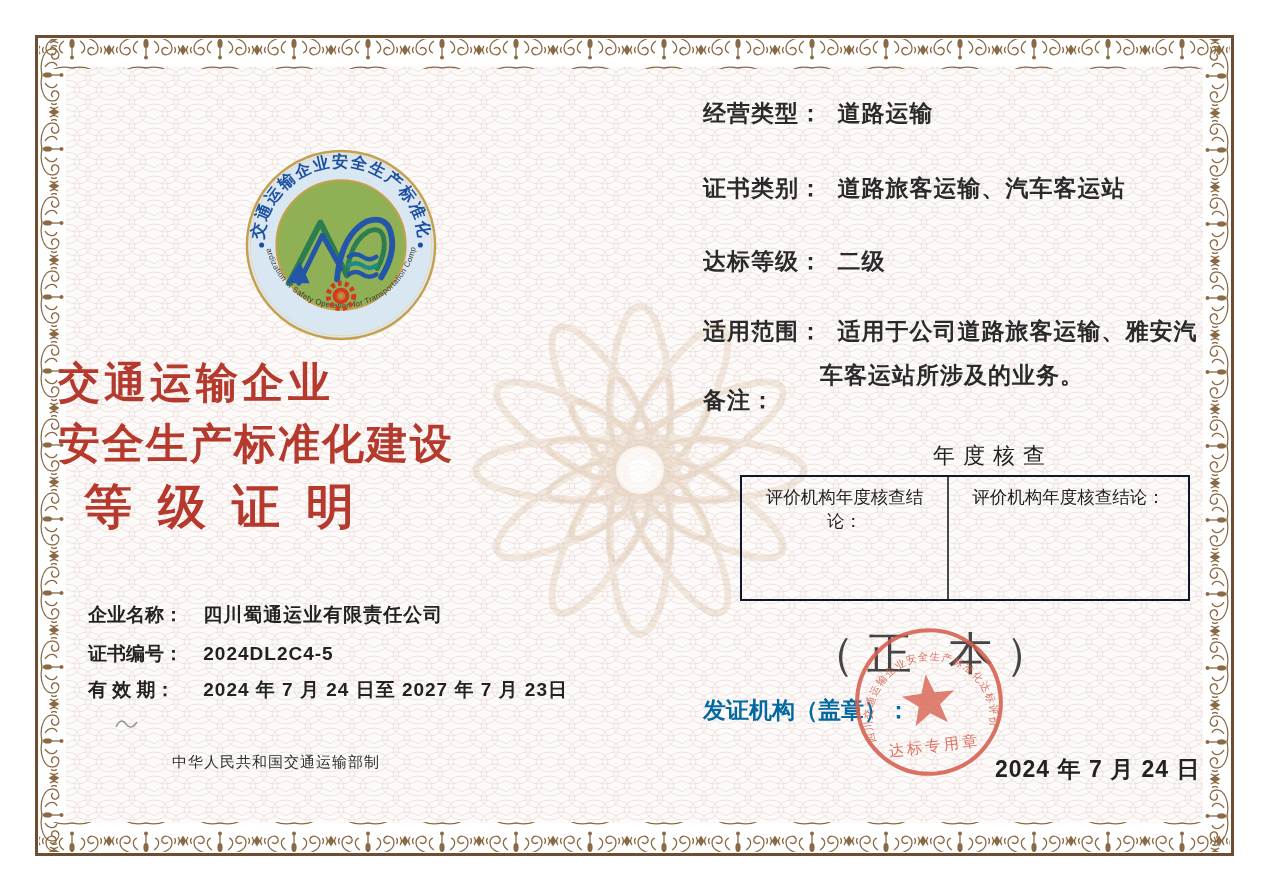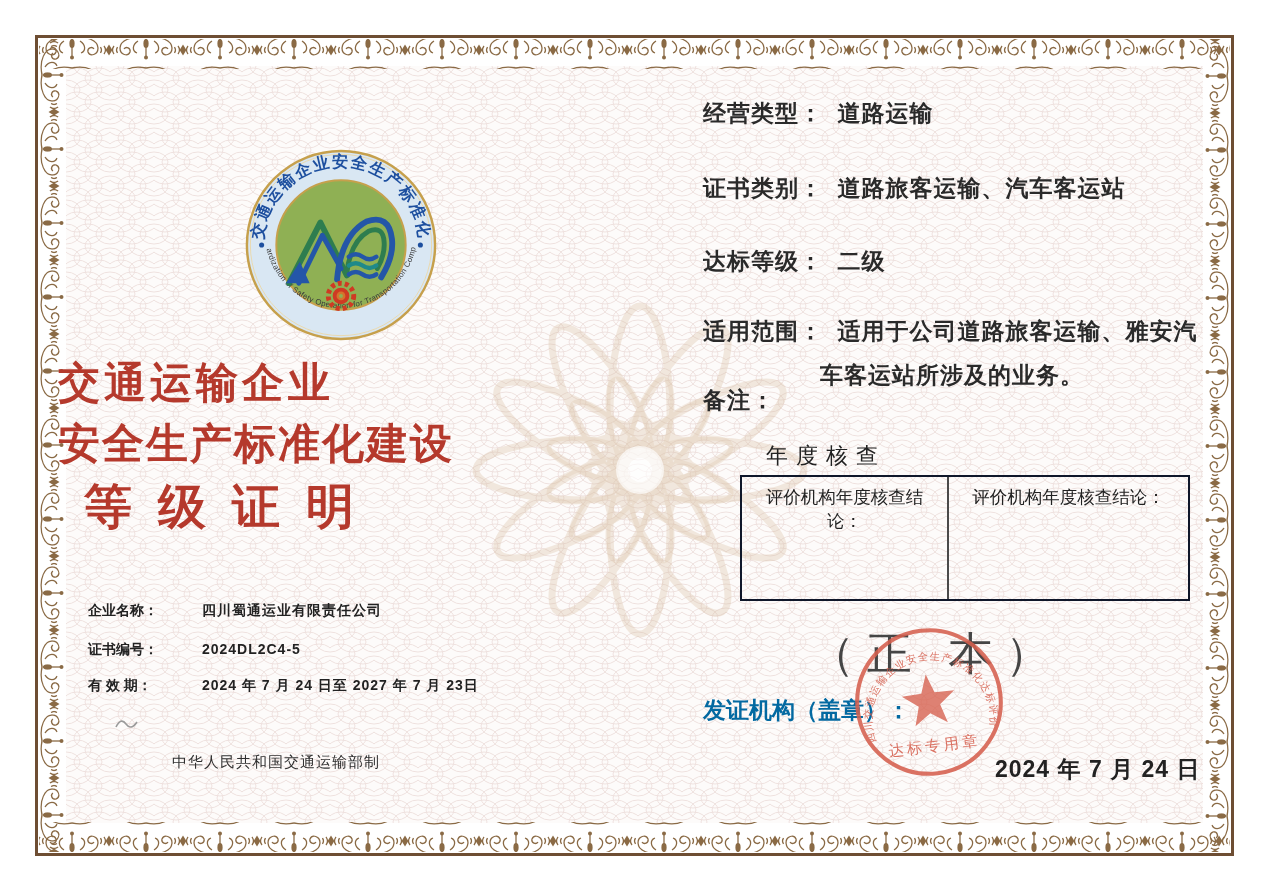--- a/index.html
+++ b/index.html
@@ -6,31 +6,31 @@
   .page{position:relative;width:1269px;height:891px;background:#ffffff;overflow:hidden;
         font-family:"Liberation Sans","DejaVu Sans",sans-serif;color:#262626;}
   .abs{position:absolute;}
   svg{display:block;}
   
   .r-row{position:absolute;left:703px;font-size:23px;font-weight:700;color:#2a2a2a;white-space:nowrap;}
   .r-row .lbl{display:inline-block;width:117px;letter-spacing:1px;}
   .r-row .val{letter-spacing:1px;margin-left:11px;}
   .r-line2{position:absolute;left:820px;font-size:23px;font-weight:700;color:#2a2a2a;letter-spacing:1px;white-space:nowrap;}
   
-  .l-row{position:absolute;left:88px;font-size:14px;font-weight:700;color:#222;white-space:nowrap;}
+  .l-row{position:absolute;left:88px;font-size:19px;font-weight:700;color:#222;white-space:nowrap;}
   .l-row .lbl{display:inline-block;width:110px;}
   .l-row .val{letter-spacing:1px;}
   
   .title-line{position:absolute;left:58px;width:565px;color:#b5392c;font-weight:700;}
   .t1{top:355px;font-size:42px;letter-spacing:4px;}
   .t2{top:416px;font-size:42px;letter-spacing:2px;}
   .t3{top:475px;font-size:48px;letter-spacing:26px;text-indent:26px;}
   .issuer-note{position:absolute;left:172px;top:753px;font-size:15px;color:#2f2f2f;
                font-family:"Liberation Serif","DejaVu Serif",serif;letter-spacing:1px;}
-  .annual-title{position:absolute;left:758px;top:441px;width:295px;text-align:left;font-size:22px;color:#222;
+  .annual-title{position:absolute;left:758px;top:441px;width:295px;text-align:right;font-size:22px;color:#222;
                 font-family:"Liberation Serif","DejaVu Serif",serif;letter-spacing:8px;text-indent:8px;}
   .review-table{position:absolute;left:740px;top:475px;width:450px;height:126px;border:2px solid #0f172a;
                 display:flex;background:transparent;box-sizing:border-box;text-align:center;}
   .review-cell{flex:1;padding:8px 7px;font-size:17.5px;color:#222;box-sizing:border-box;
                font-family:"Liberation Serif","DejaVu Serif",serif;}
   .review-cell.first{border-right:2px solid #4a4a4a;flex:0 0 207px;}
   .copy-mark{position:absolute;left:785px;top:624px;width:290px;text-align:center;font-size:45px;color:#454545;
              font-weight:500;letter-spacing:12px;text-indent:12px;z-index:1;white-space:nowrap;}
   .issuing-label{position:absolute;left:703px;top:695px;font-size:23px;font-weight:700;color:#0369a1;z-index:0;}
   .issue-date{position:absolute;left:995px;top:754px;font-size:23px;font-weight:600;color:#222;letter-spacing:1px;}

